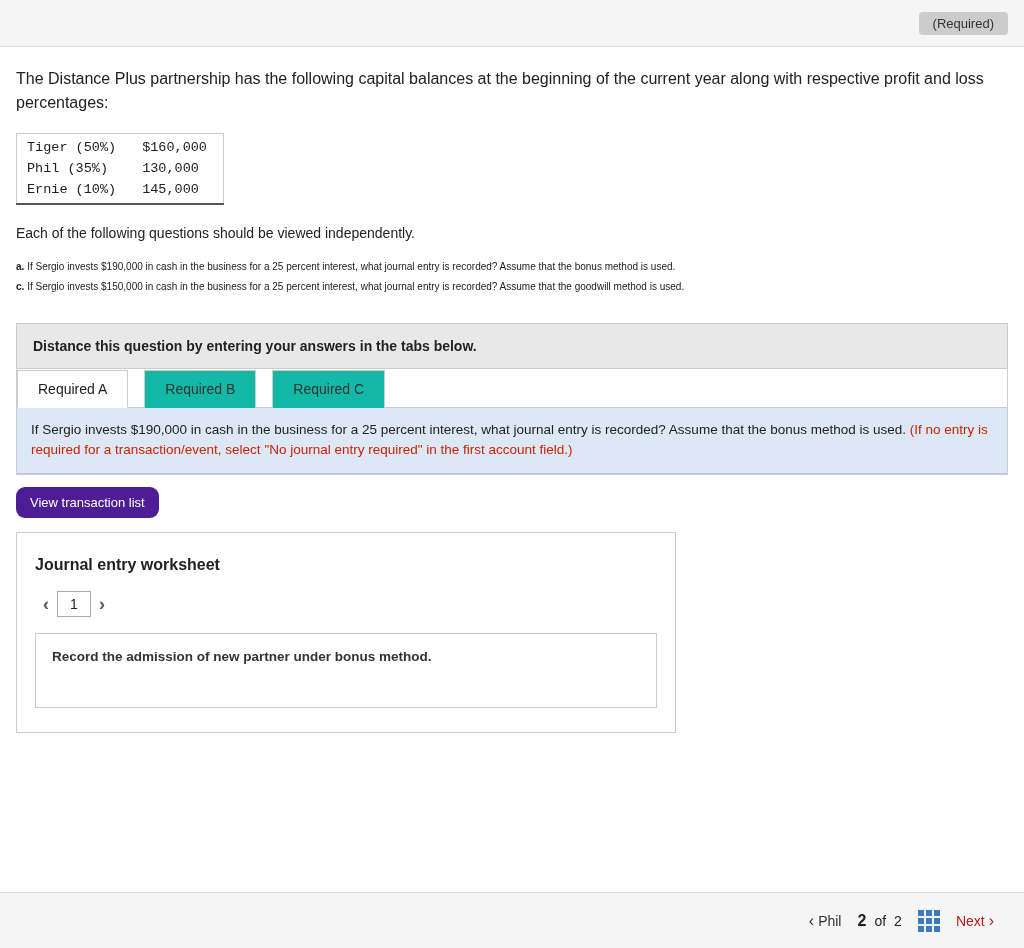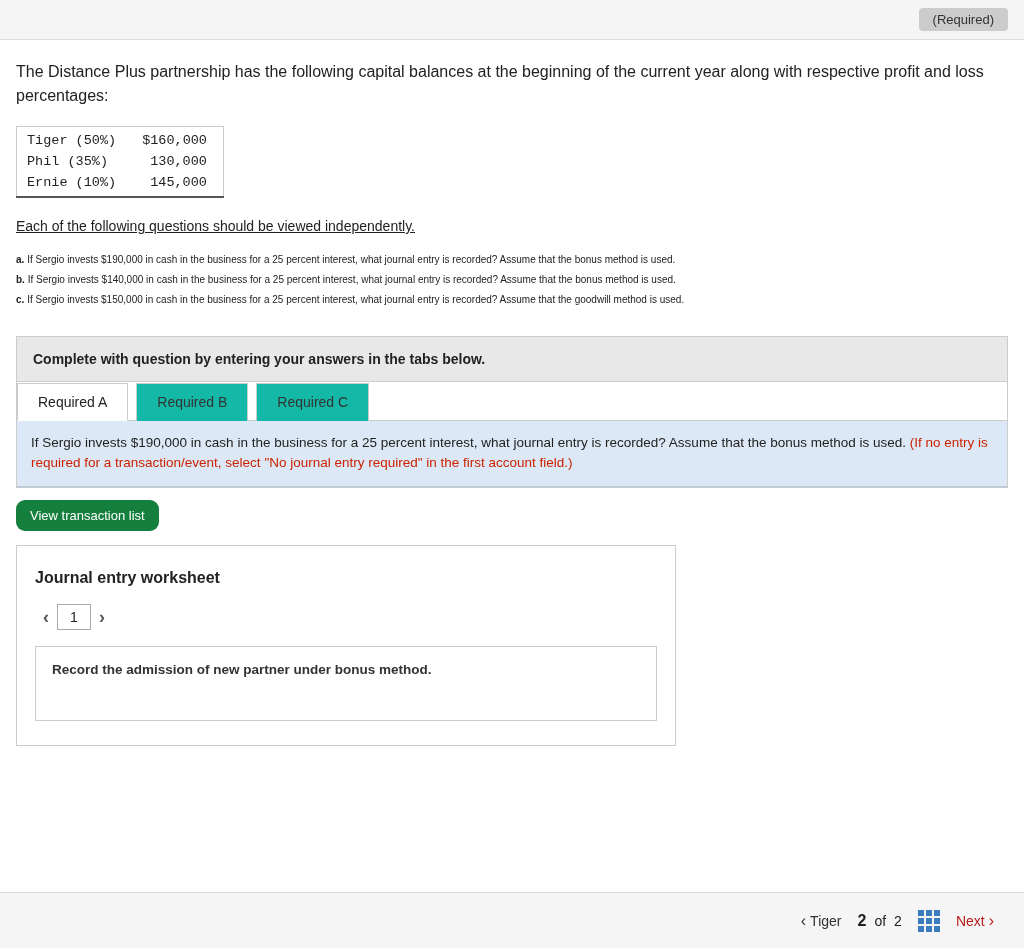--- a/index.html
+++ b/index.html
@@ -7,21 +7,21 @@
       font-family: Arial, sans-serif;
       font-size: 14px;
       color: #222;
       background: #fff;
       width: 1024px;
       min-height: 948px;
       position: relative;
     }
 
     .top-bar {
-      height: 40px;
+      height: 47px;
       background: #f5f5f5;
       border-bottom: 1px solid #ddd;
       display: flex;
       align-items: center;
       justify-content: flex-end;
       padding: 0 16px;
     }
 
     .top-bar-btn {
       background: #ccc;
@@ -58,27 +58,26 @@
     .capital-table tr:first-child td {
       padding-top: 6px;
     }
     .capital-table tr:last-child td {
       padding-bottom: 6px;
       border-bottom: 2px solid #555;
       margin-left: 12px;
     }
 
     .capital-table td:last-child {
-      text-align: right;
+      text-align: left;
     }
 
     .independent-text {
       font-size: 14px;
       margin-bottom: 18px;
-      text-decoration: underline;
     }
 
     .questions-list {
       font-size: 10px;
       line-height: 1.6;
       margin-bottom: 28px;
     }
 
     .questions-list p {
       margin-bottom: 4px;
@@ -113,21 +112,21 @@
       background: #fff;
     }
 
     .tab {
       padding: 10px 20px;
       border: 1px solid #ccc;
       border-bottom: none;
       cursor: pointer;
       font-size: 14px;
       background: #fff;
-      margin-right: 8px;
+      margin-right: 16px;
       position: relative;
       top: 1px;
     }
 
     .tab.active {
       background: #fff;
       border-bottom: 1px solid #fff;
       font-weight: normal;
       z-index: 2;
     }
@@ -144,21 +143,21 @@
       line-height: 1.5;
       border-bottom: 1px solid #b5c8dc;
     }
 
     .tab-content .red-text {
       color: #cc2200;
     }
 
     .view-transaction-btn {
       display: inline-block;
-      background: #15803d;
+      background: #4c1d95;
       color: #fff;
       border: none;
       border-radius: 9px;
       padding: 8px 14px;
       font-size: 13px;
       cursor: pointer;
       margin: 12px 0 14px 0;
     }
 
     .journal-worksheet {
@@ -310,27 +309,26 @@
         </tr>
       </tbody>
   </table>
 
   
   <p class="independent-text">Each of the following questions should be viewed independently.</p>
 
   
   <div class="questions-list" id="questions-container">
       <p><span class="letter">a. </span>If Sergio invests $190,000 in cash in the business for a 25 percent interest, what journal entry is recorded? Assume that the bonus method is used.</p>
-      <p><span class="letter">b. </span>If Sergio invests $140,000 in cash in the business for a 25 percent interest, what journal entry is recorded? Assume that the bonus method is used.</p>
       <p><span class="letter">c. </span>If Sergio invests $150,000 in cash in the business for a 25 percent interest, what journal entry is recorded? Assume that the goodwill method is used.</p>
     </div>
 
   
   <div class="complete-box">
-    <strong>Complete with question by entering your answers in the tabs below.</strong>
+    <strong>Distance this question by entering your answers in the tabs below.</strong>
   </div>
 
   
   <div class="tabs-container">
     <div class="tabs-header" id="tabs-header">
         <div class="tab active">Required A</div>
         <div class="tab">Required B</div>
         <div class="tab">Required C</div>
       </div>
 
@@ -356,21 +354,21 @@
     <div class="record-box">
       <span>Record the admission of new partner under bonus method.</span>
     </div>
   </div>
 
 </div>
 
 <div class="bottom-nav">
   <button class="bottom-nav-prev">
     <span class="arrow">‹</span>
-    <span>Tiger</span>
+    <span>Phil</span>
   </button>
 
   <div class="page-indicator">
     <span class="page-bold">2</span>
     <span>of</span>
     <span>2</span>
   </div>
 
   <div class="grid-icon">
     <span></span>

